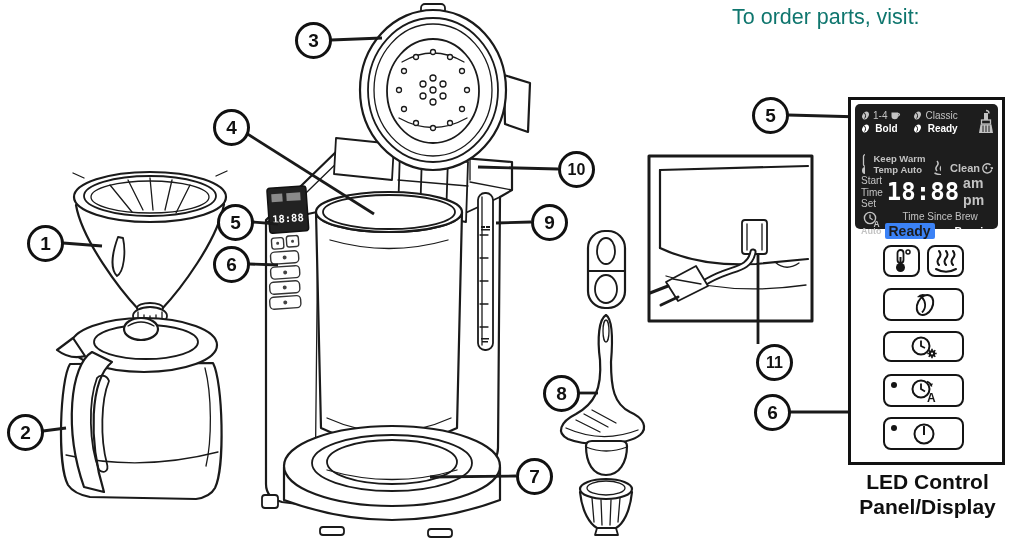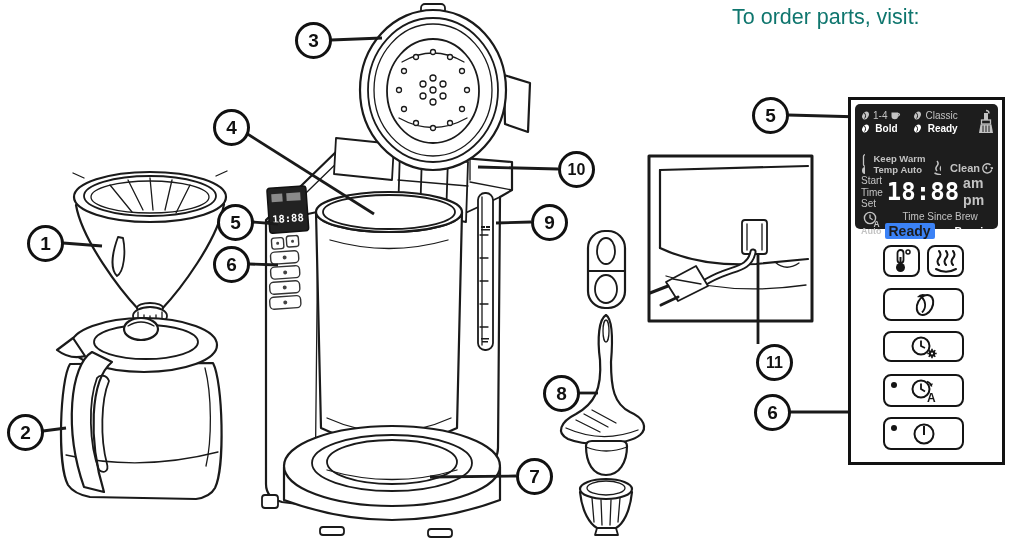--- a/index.html
+++ b/index.html
@@ -380,14 +380,18 @@
     </div>
     <div class="btn" style="left:32px;top:317px;width:81px;height:33px;">
       <span class="dot"></span>
       <svg width="24" height="24">
         <circle cx="12" cy="12" r="9.5" fill="none" stroke="#141414" stroke-width="2"></circle>
         <line x1="12" y1="4" x2="12" y2="13" stroke="#141414" stroke-width="2"></line>
       </svg>
     </div>
   </div>
 
+  <div class="panel-caption">
+    <div>LED Control</div>
+    <div>Panel/Display</div>
+  </div>
 
 </div>
 
 </body></html>

